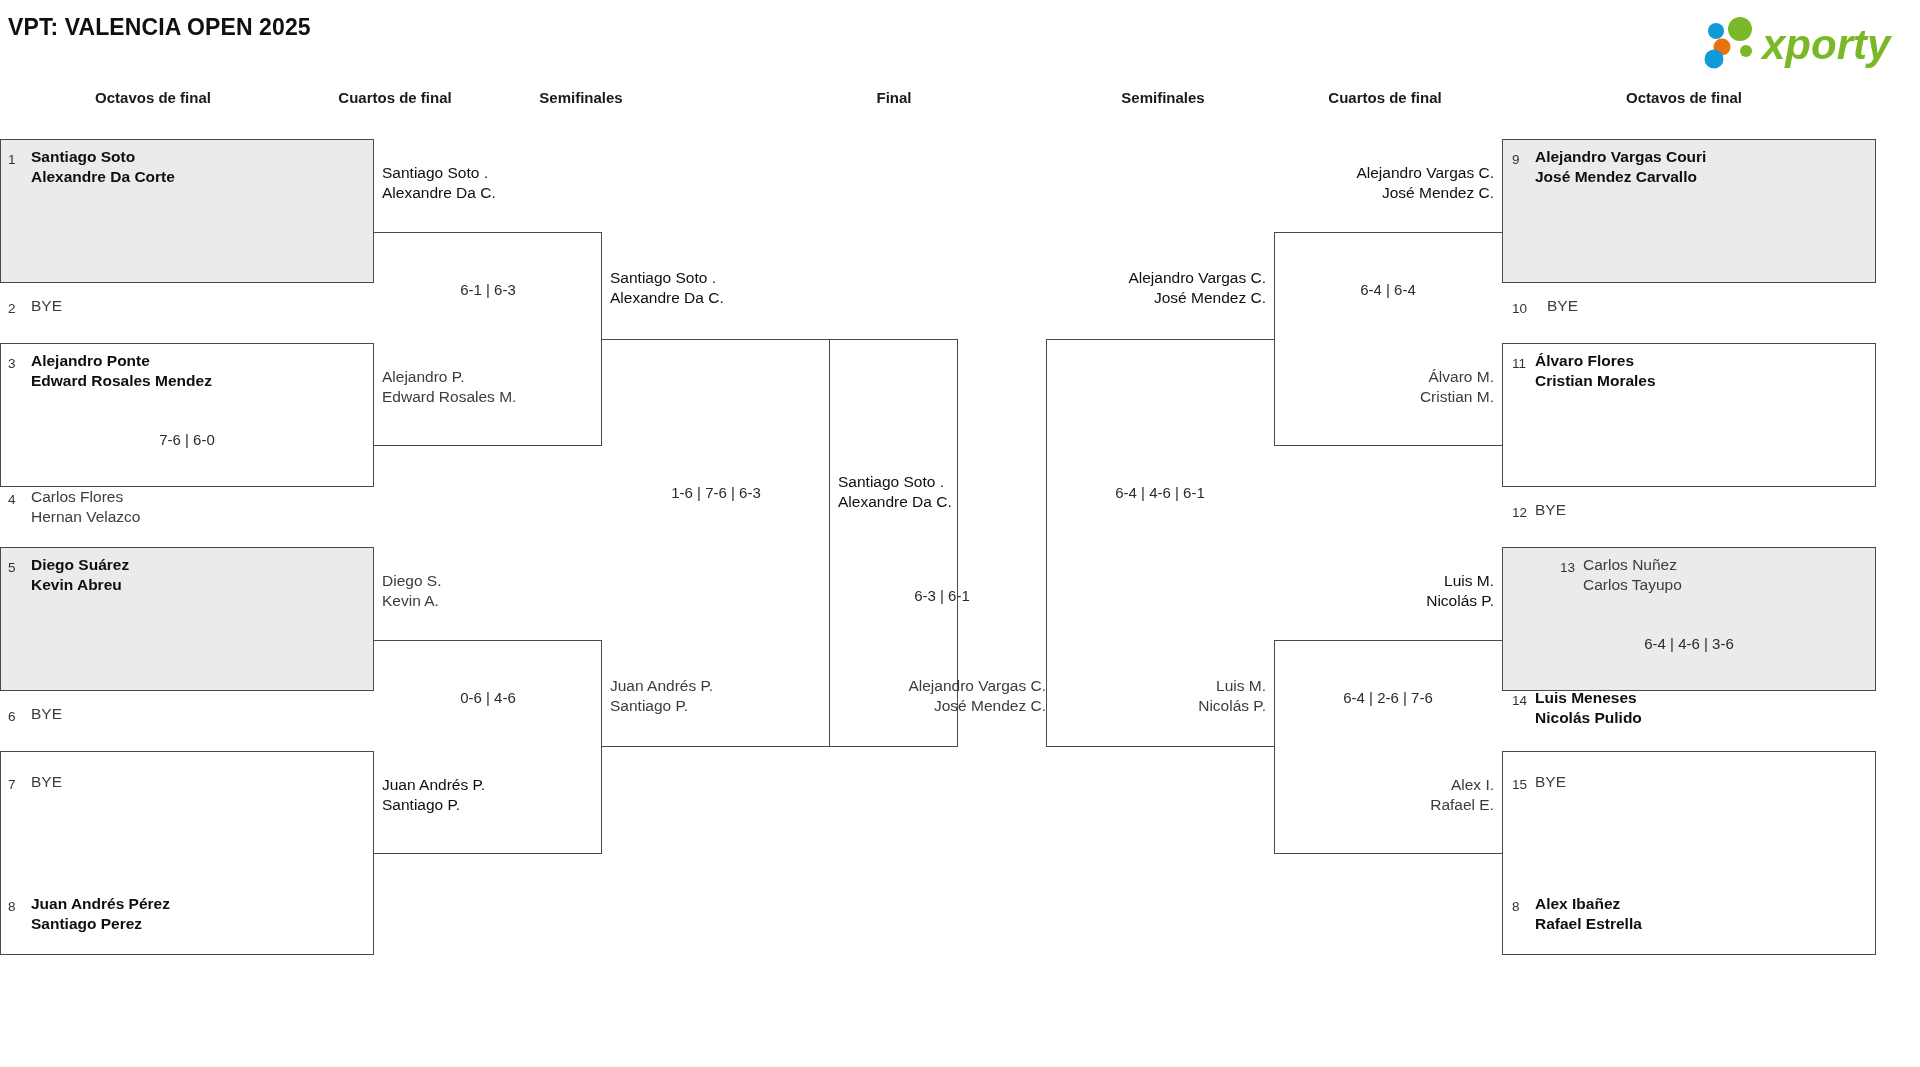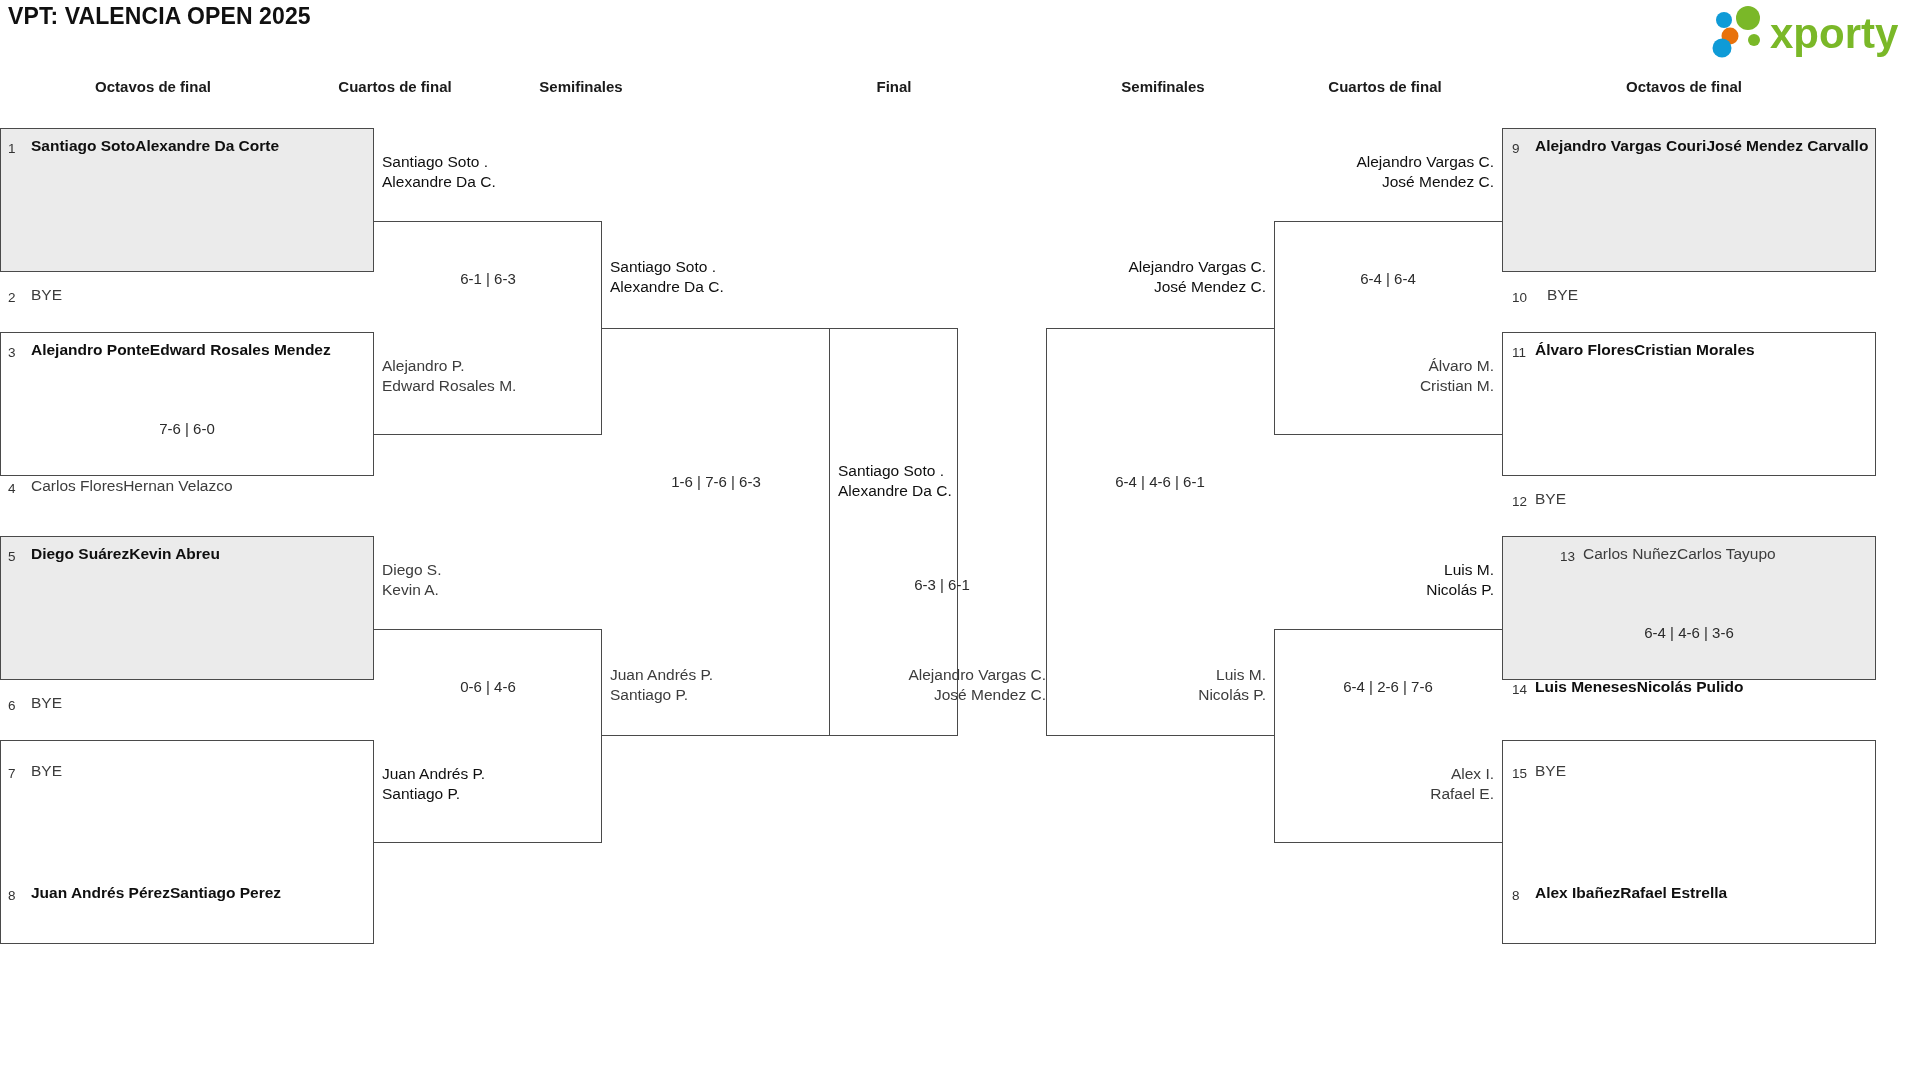--- a/index.html
+++ b/index.html
@@ -4,30 +4,30 @@
 <title>VPT: VALENCIA OPEN 2025 — Fase final. OPEN MASCULINO</title>
 <style>
   * { box-sizing: border-box; margin: 0; padding: 0; }
   html, body {
     width: 1920px; height: 1067px;
     background: #ffffff;
     font-family: "Liberation Sans", sans-serif;
     color: #1a1a1a;
     overflow: hidden;
   }
-  #root { position: relative; width: 1920px; height: 882px; }
+  #root { position: relative; width: 1920px; height: 882px; margin-top: 11px; }
 
   
   .title-block { position: absolute; left: 8px; top: 2px; }
   .title-line {
     font-size: 23px; font-weight: 700; letter-spacing: .1px;
     line-height: 29px; color: #101010; white-space: nowrap;
   }
 
-  .logo { position: absolute; right: 16px; top: 6px; width: 200px; height: 52px; }
+  .logo { position: absolute; right: 24px; top: 6px; width: 200px; height: 52px; font-style: italic; }
   .logo svg { display: block; }
 
   
   .round-head {
     position: absolute; top: 78px;
     font-size: 15px; font-weight: 700; color: #1a1a1a;
     text-align: center; white-space: nowrap;
   }
 
   
@@ -44,21 +44,21 @@
     align-items: flex-start;
     gap: 8px;
     font-size: 15.5px;
     line-height: 19.5px;
     white-space: nowrap;
   }
   .seed {
     font-size: 13.5px; color: #333; line-height: 19.5px;
     padding-top: 3px; min-width: 15px;
   }
-  .names { display: flex; flex-direction: row; }
+  .names { display: flex; flex-direction: column; }
   .names span { display: block; }
   .winner .names span { font-weight: 700; color: #0f0f0f; }
   .loser  .names span { font-weight: 400; color: #3c3c3c; }
 
   .bye { font-size: 15.5px; color: #3c3c3c; line-height: 19.5px; }
 
   
   .connector {
     position: absolute;
     border: 1px solid #4a4a4a;

